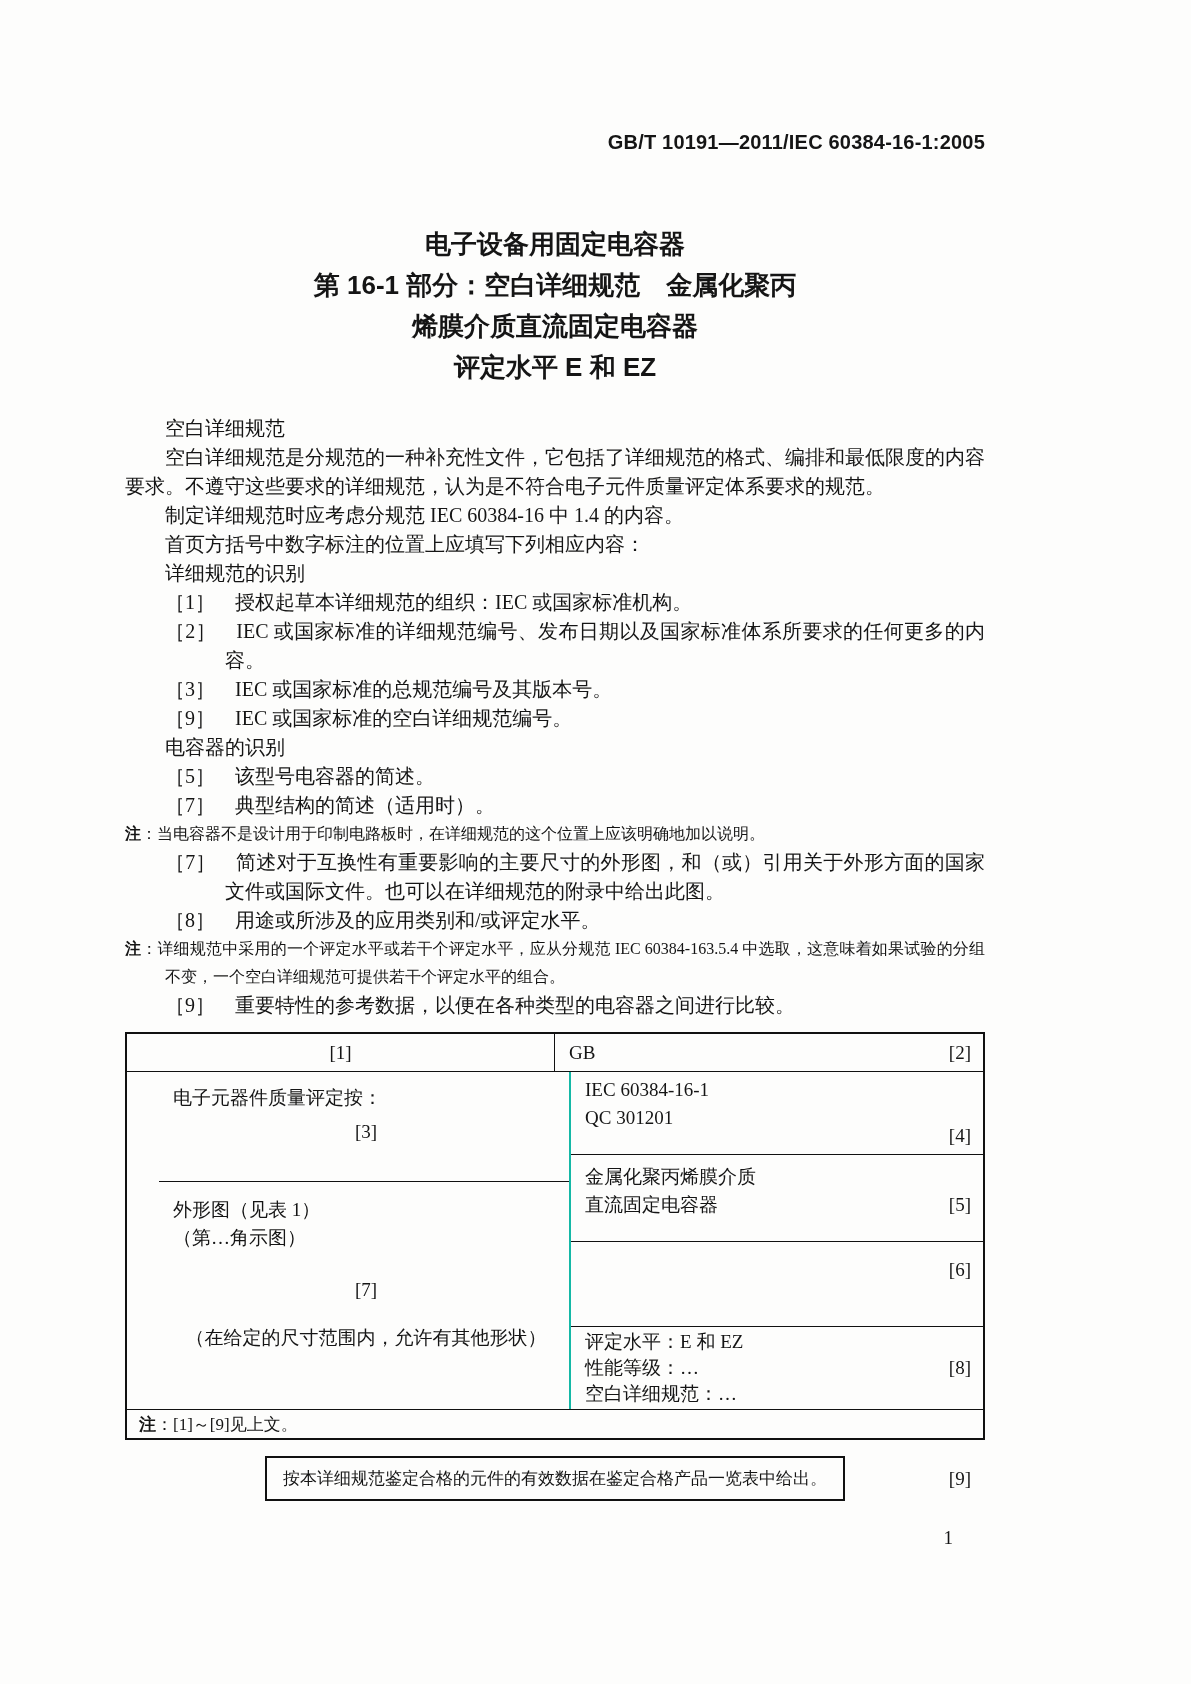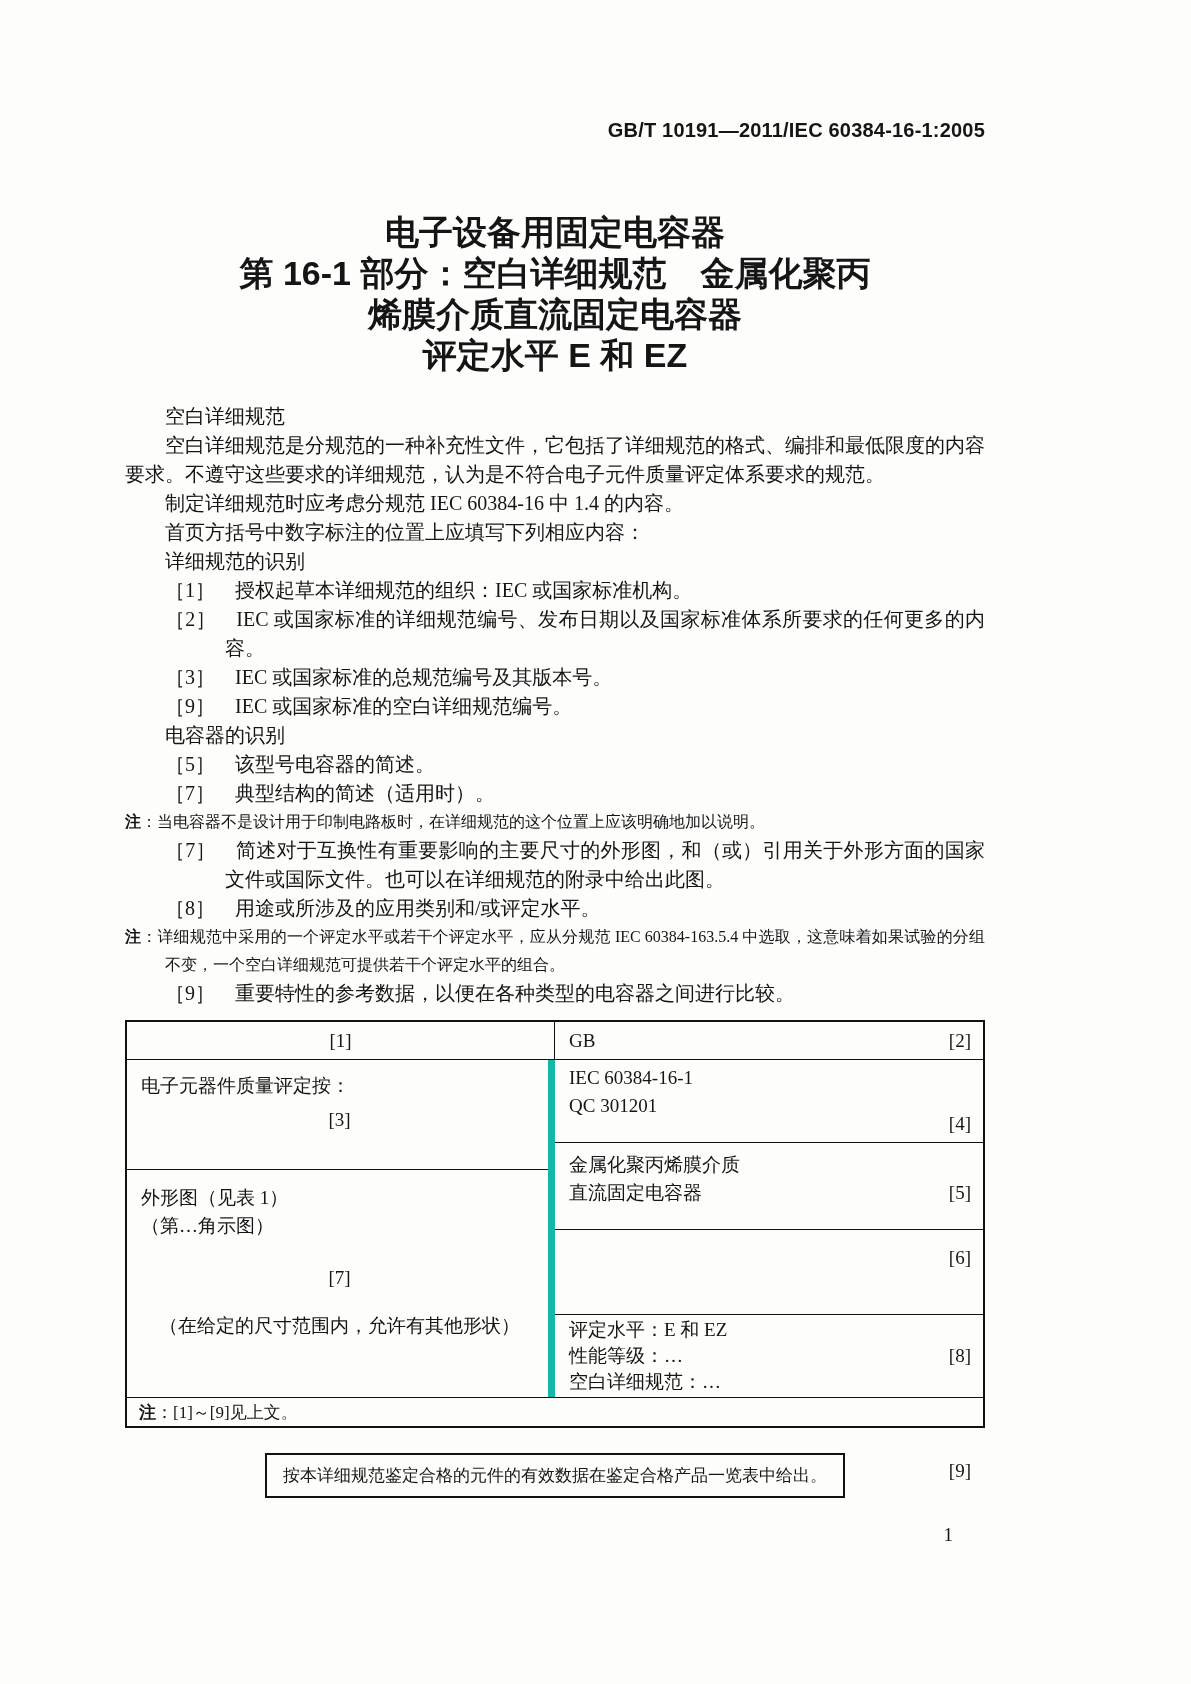--- a/index.html
+++ b/index.html
@@ -6,37 +6,37 @@
   html,body { background:#ffffff; }
   .page {
     position:relative;
     width:1191px; height:1684px;
     background:#fdfdfc;
     color:#151515;
     font-family:"Liberation Serif", serif;
     overflow:hidden;
   }
   .content {
-    position:absolute; left:125px; top:0; width:860px;
+    position:absolute; left:125px; top:12px; width:860px;
   }
   .doc-header {
     margin-top:118px;
     text-align:right;
     font-family:"Liberation Sans", sans-serif;
     font-weight:bold;
     font-size:20px;
     line-height:24px;
     letter-spacing:0.2px;
   }
   .title-block {
     margin-top:70px;
     text-align:center;
     font-family:"Liberation Sans", sans-serif;
     font-weight:bold;
-    font-size:34px;
+    font-size:26px;
     line-height:41px;
   }
   .body-text {
     margin-top:26px;
     font-size:20px;
     line-height:29px;
   }
   .p-indent { text-indent:40px; text-align:justify; }
   .p-item   { padding-left:100px; text-indent:-60px; text-align:justify; }
   .p-note   {
@@ -52,21 +52,21 @@
     width:860px;
     border:2px solid #111;
     font-size:19px;
   }
   .t-head { display:flex; height:38px; border-bottom:1px solid #111; }
   .t-head .hc { width:50%; display:flex; align-items:center; }
   .t-head .hc-l { border-right:1px solid #111; justify-content:center; }
   .t-head .hc-r { justify-content:space-between; padding:0 12px 0 14px; }
 
   .t-mid { display:flex; border-bottom:1px solid #111; }
-  .t-col-l { width:50%; border-right:7px solid #14b8a6; }
+  .t-col-l { width:50%; border-right:2px solid #14b8a6;margin-left:32px; }
   .t-col-r { width:50%; }
 
   .lc1 { height:110px; border-bottom:1px solid #111; padding:12px 10px 0 14px; line-height:28px; }
   .lc1 .tag-center { text-align:center; margin-top:6px; }
   .lc2 { height:227px; padding:14px 10px 0 14px; line-height:28px; }
   .lc2 .tag-center { text-align:center; margin-top:24px; }
   .lc2 .shape-note { text-align:center; margin-top:20px; }
 
   .rc { position:relative; border-bottom:1px solid #111; padding:6px 14px 0 14px; line-height:28px; }
   .rc:last-child { border-bottom:none; }
@@ -85,21 +85,20 @@
   }
 
   
   .footer-row { display:flex; align-items:center; margin-top:16px; }
   .footer-box {
     margin-left:140px; width:580px;
     border:2px solid #111;
     text-align:center;
     font-size:17px;
     padding:9px 4px;
-    margin-top:9px;
   }
   .footer-tag { margin-left:auto; padding-right:14px; font-size:19px; }
 
   .page-number { margin-top:26px; text-align:right; padding-right:32px; font-size:19px; }
 </style>
 </head>
 <body>
 
 <div class="page">
   <div class="content">

